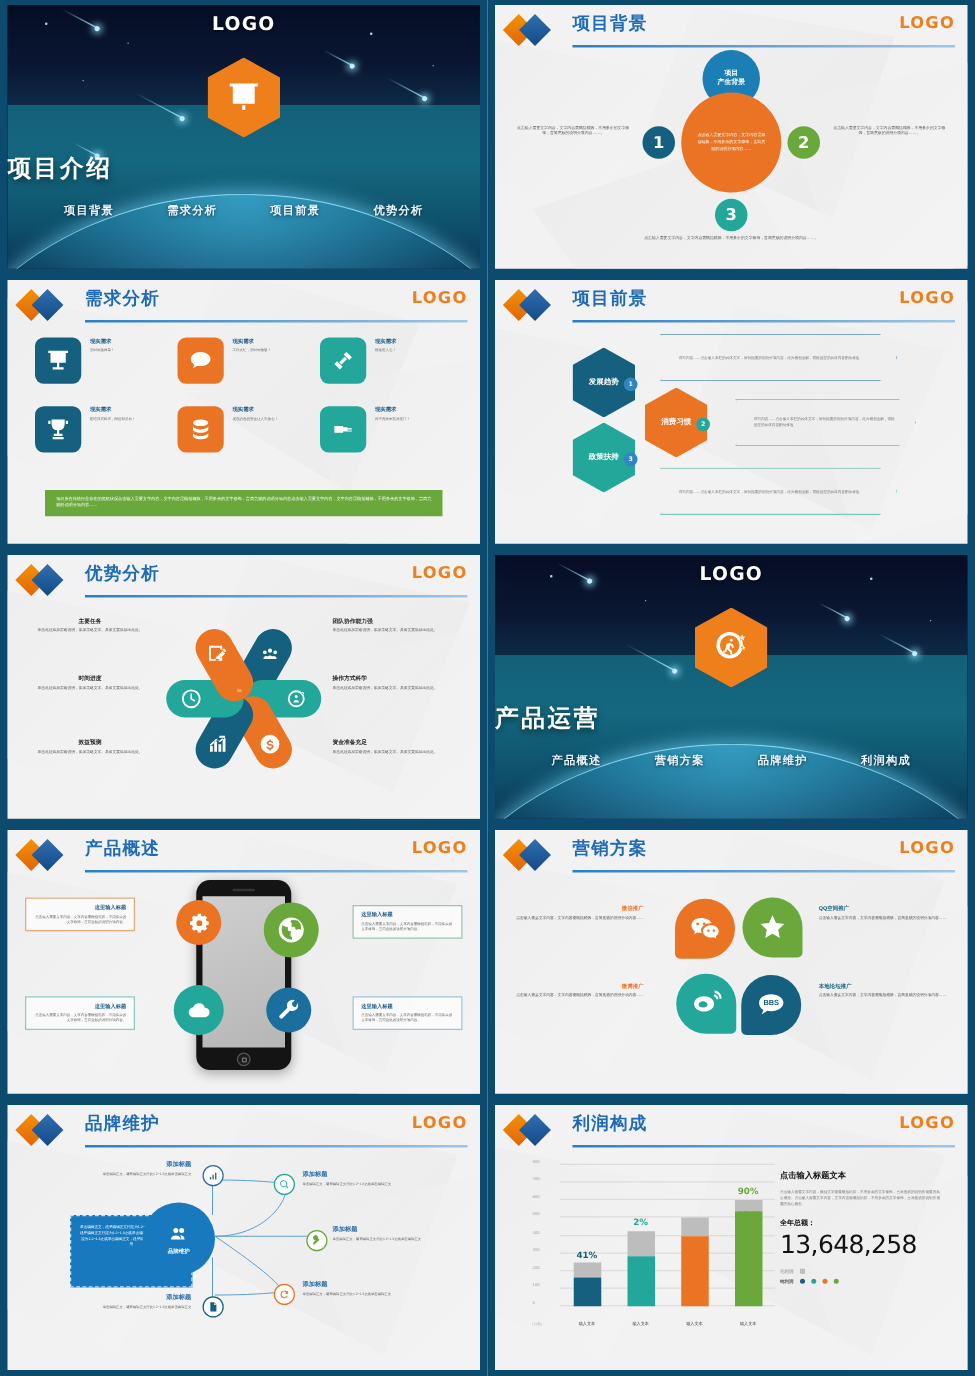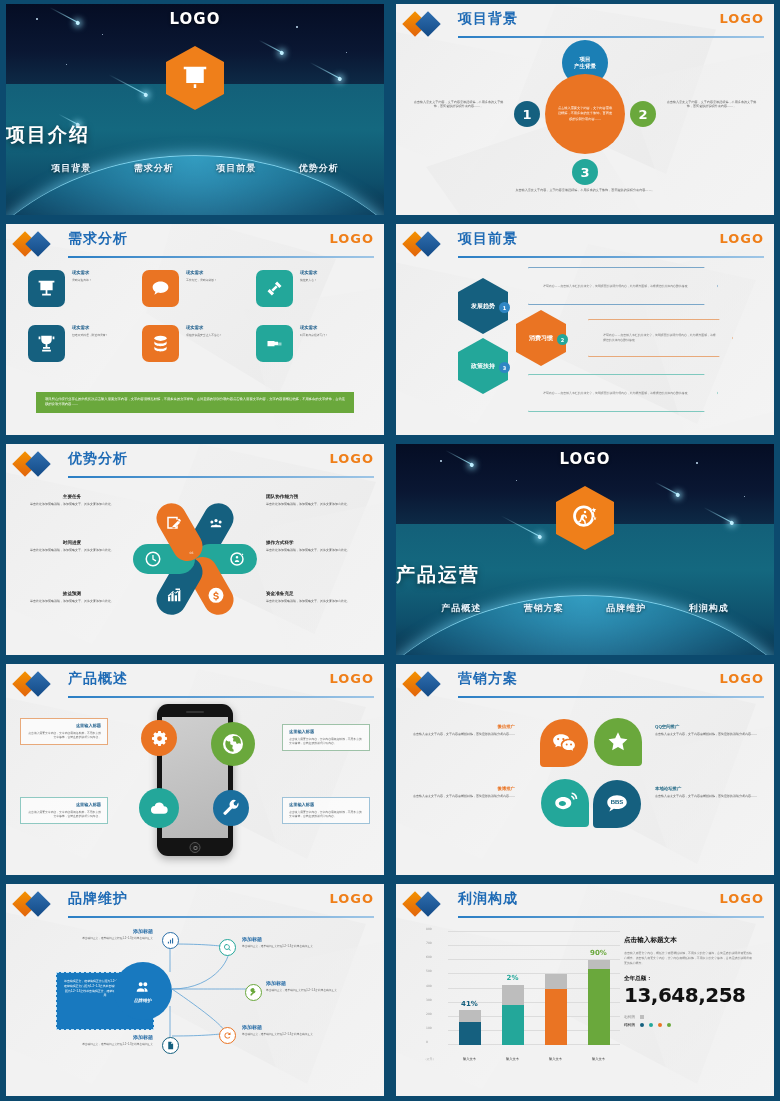--- a/index.html
+++ b/index.html
@@ -194,21 +194,21 @@
   .barcol .val{ width:100%; }
   .barcol .pct{ position:absolute; left:50%; transform:translateX(-50%); font-size:7px; font-weight:bold;
     font-family:"DejaVu Sans",sans-serif; white-space:nowrap;}
   .xaxis{ position:absolute; left:24px; right:0; bottom:6px; display:flex; justify-content:space-around;}
   .xaxis span{ width:22px; text-align:center; font-size:3.3px; color:#333; }
   .unit{ position:absolute; left:0; bottom:6px; font-size:2.8px; color:#999;}
   .s10-right{ position:absolute; right:22px; top:52px; width:128px;}
   .s10-right h4{ font-size:6.6px; color:#111; font-weight:bold; margin-bottom:6px;}
   .s10-right p.body{ font-size:2.9px; line-height:1.7; color:#777; margin-bottom:9px; text-align:justify;}
   .s10-right h5{ font-size:5.6px; font-weight:bold; color:#111; margin-bottom:2px;}
-  .s10-big{ font-size:20px; font-weight:bold; color:#111; line-height:1.05; letter-spacing:-.5px;
+  .s10-big{ font-size:20px; font-weight:normal; color:#111; line-height:1.05; letter-spacing:-.5px;
     font-family:"DejaVu Sans",sans-serif; word-break:break-all;}
   .legend{ margin-top:9px; }
   .legend .row{ display:flex; align-items:center; gap:5px; margin-top:4px;}
   .legend .row span{ font-size:3.6px; font-weight:bold; color:#555;}
   .legend .sw{ width:4px;height:4px;border-radius:50%; display:inline-block;}
   .legend .swsq{ width:4px;height:4px;background:#bdbdbd; display:inline-block;}
 </style>
 </head>
 <body>
 

